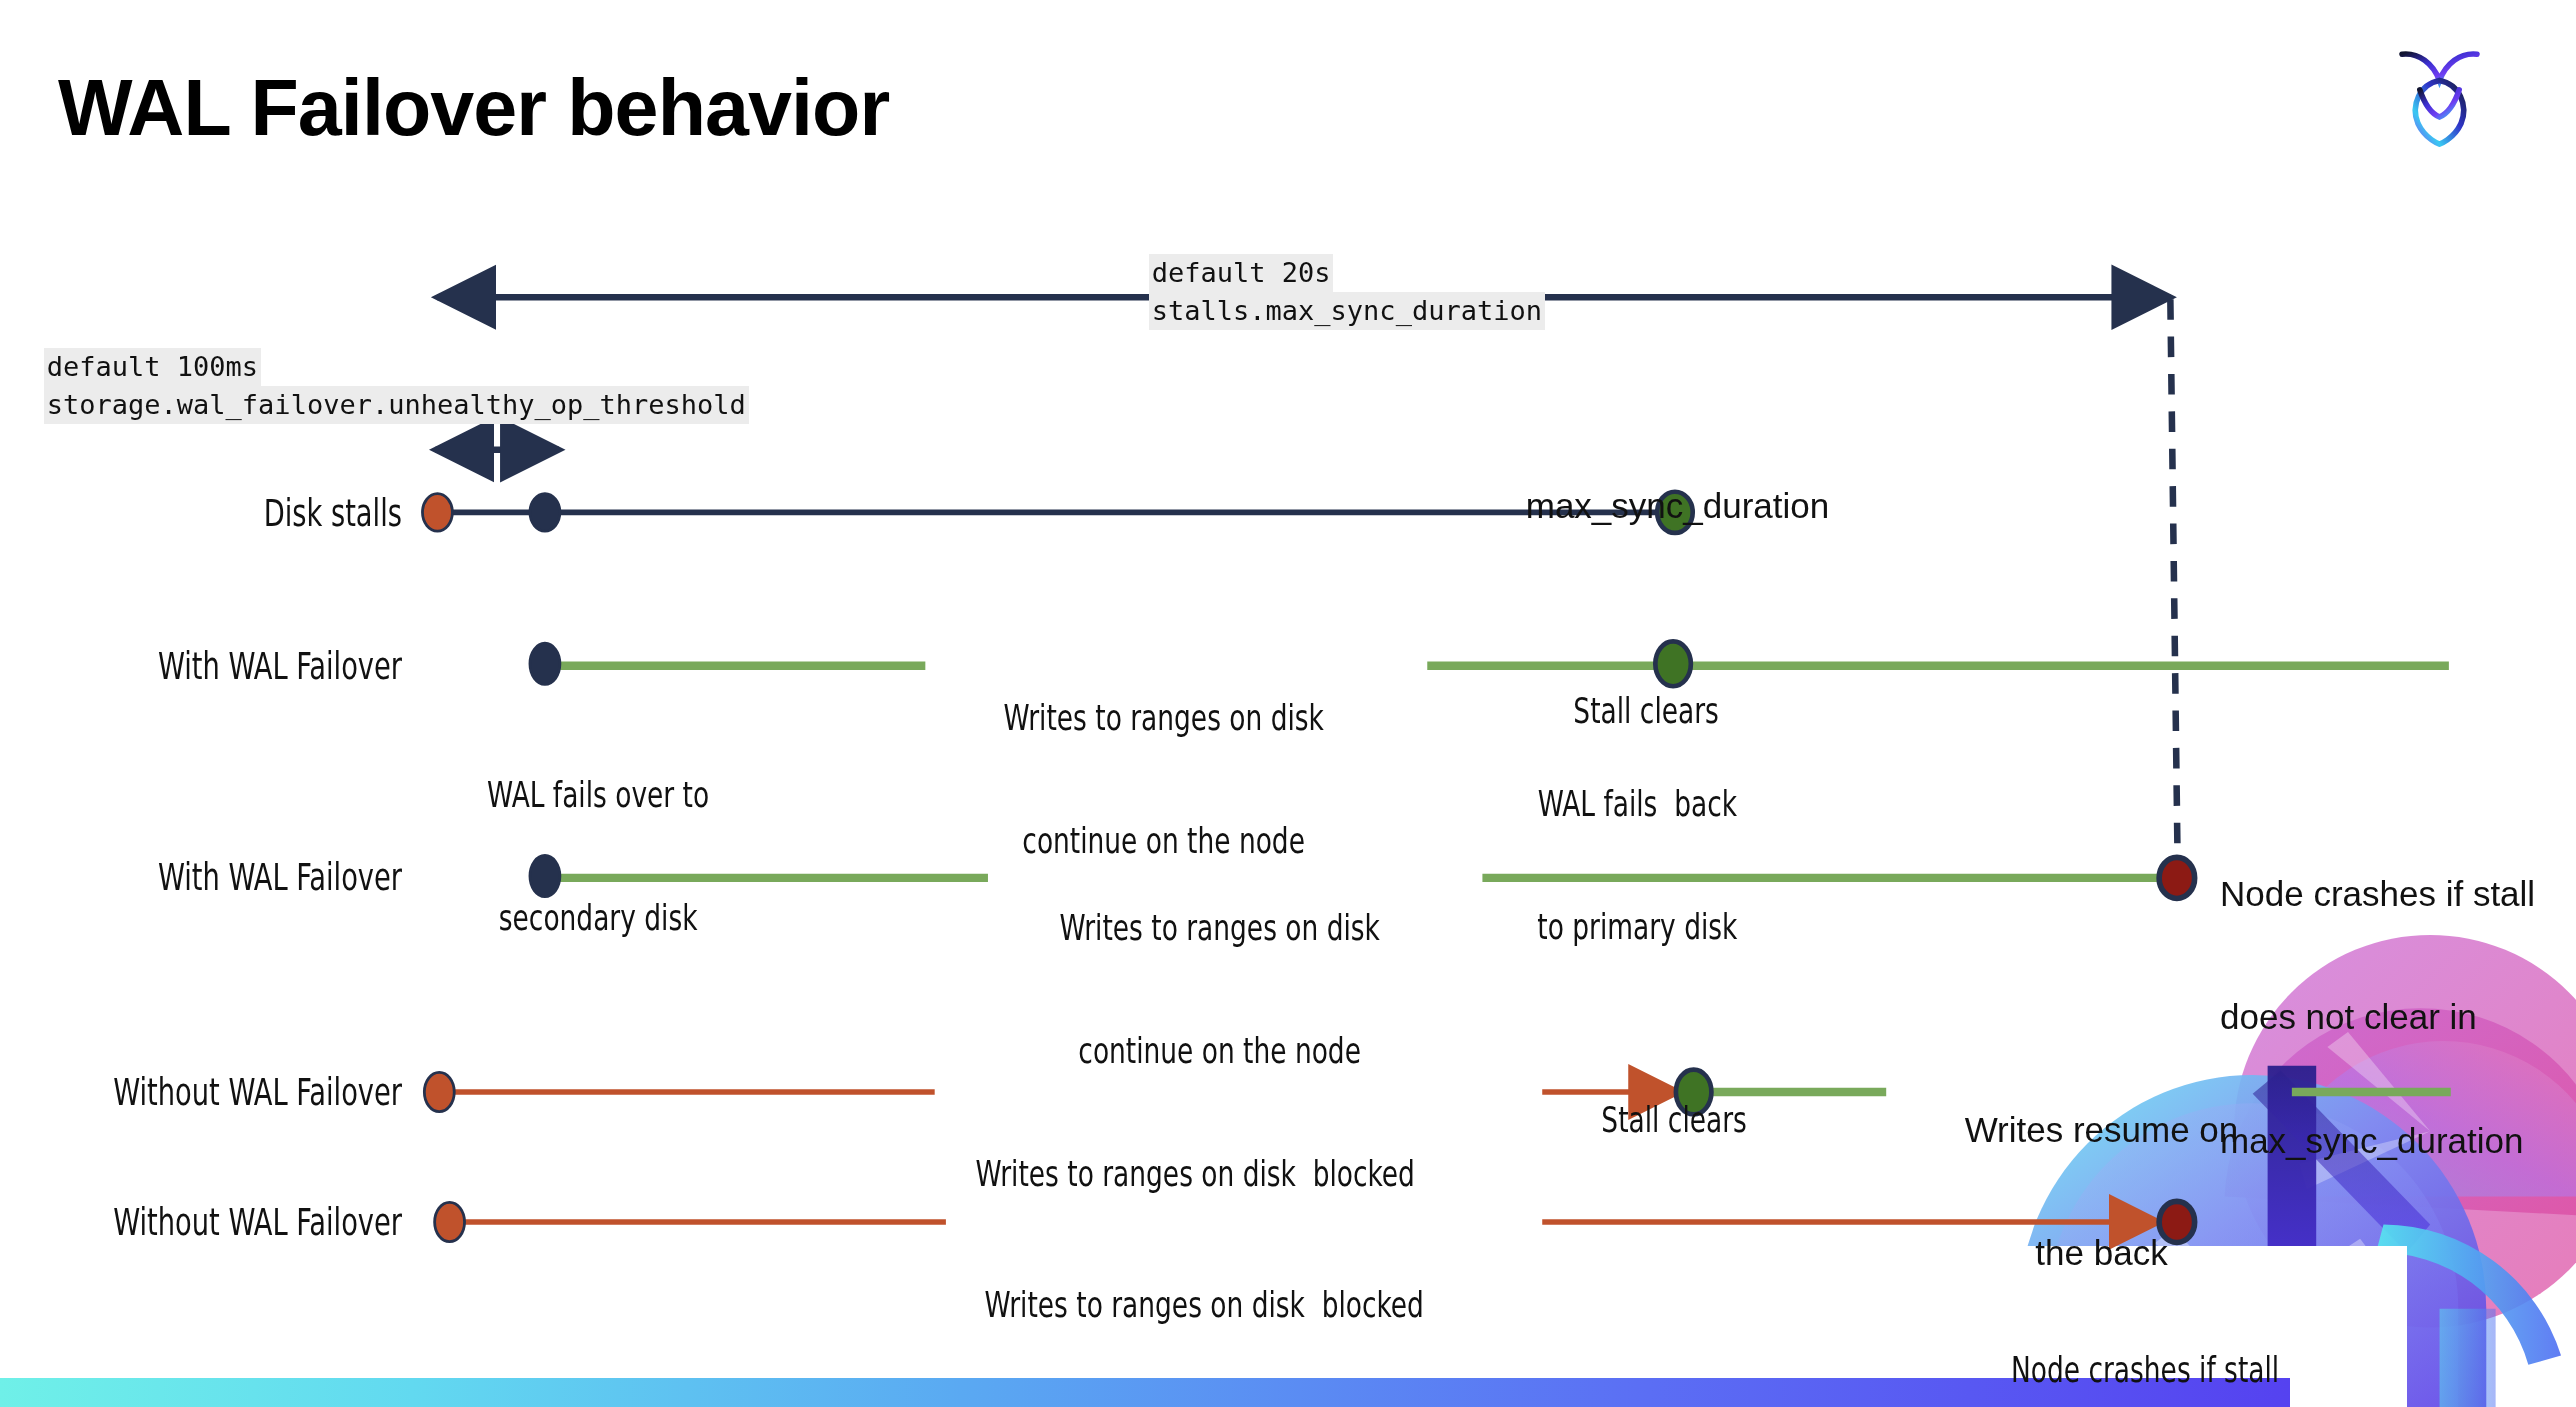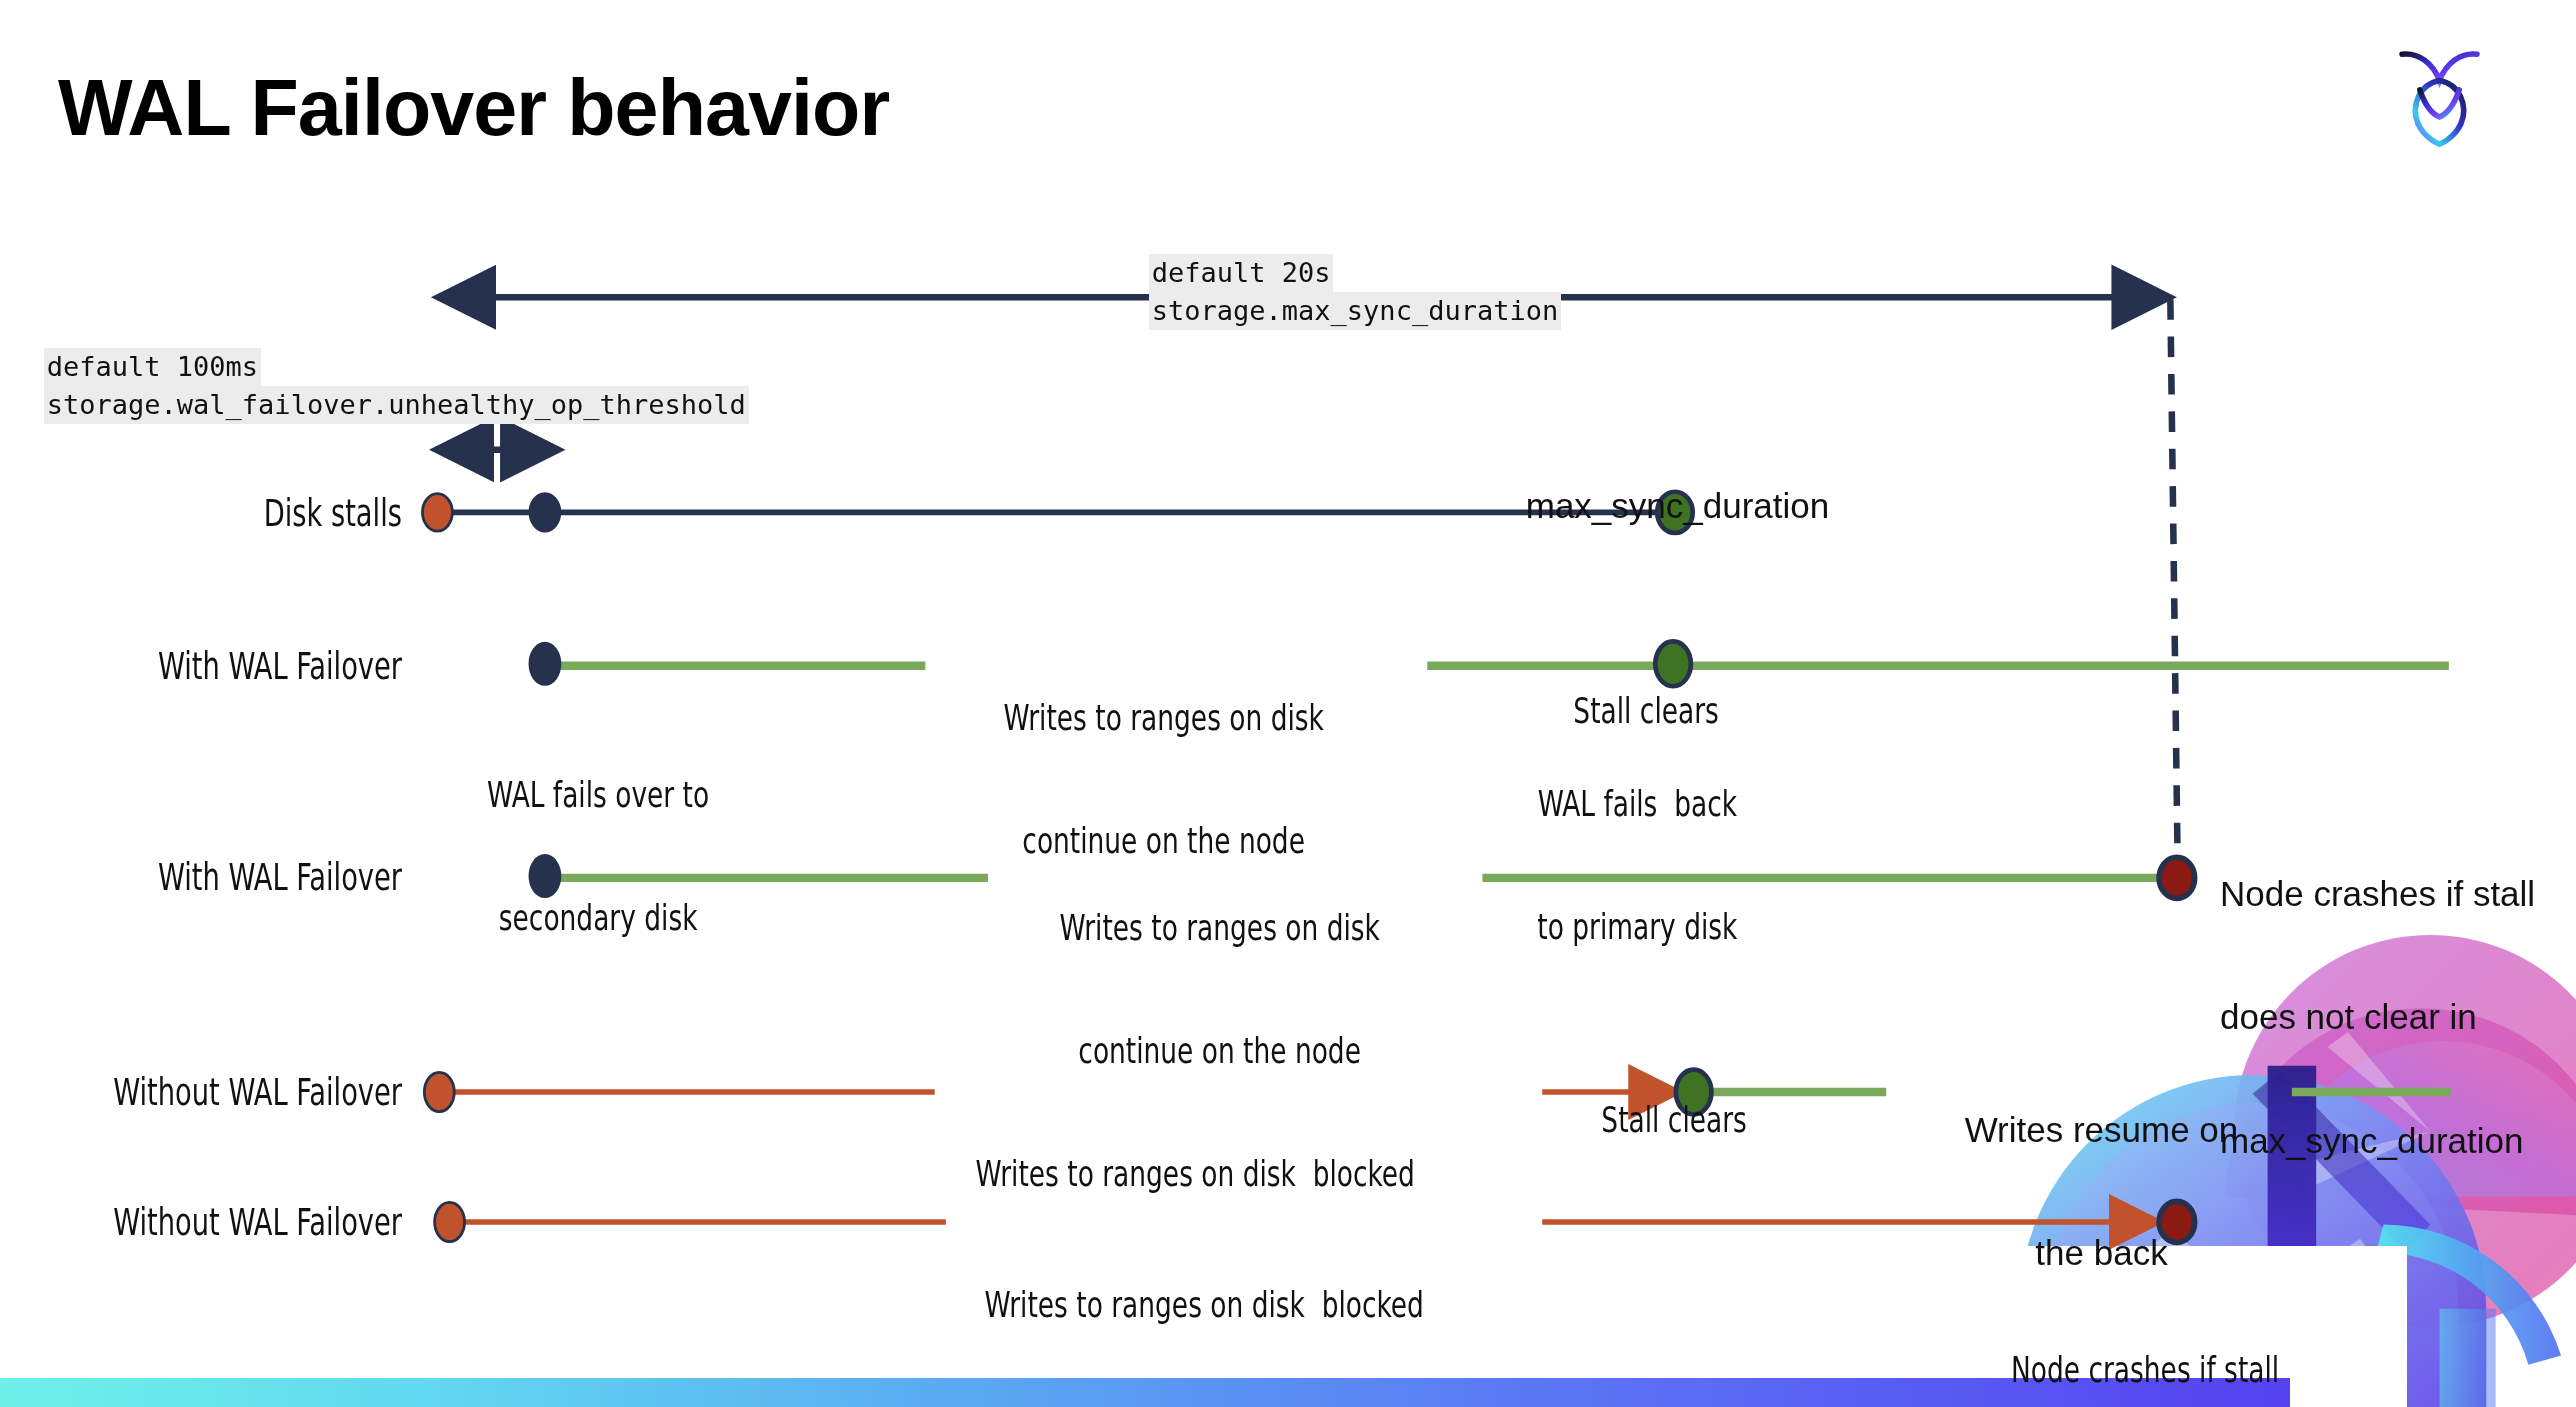--- a/index.html
+++ b/index.html
@@ -190,21 +190,21 @@
     <g>
       <line x1="481" y1="1307" x2="1012" y2="1307" stroke="#c0522c" stroke-width="6"></line>
       <line x1="1650" y1="1307" x2="2310" y2="1307" stroke="#c0522c" stroke-width="6" marker-end="url(#orangeArrowR)"></line>
       <ellipse cx="481" cy="1307" rx="16" ry="21" fill="#c0522c" stroke="#25314d" stroke-width="3"></ellipse>
       <ellipse cx="2329" cy="1307" rx="19" ry="22" fill="#8c1a14" stroke="#25314d" stroke-width="6"></ellipse>
     </g>
   </svg>
 
   <div class="monoblock" style="left:1142px;top:254px;">
     <span class="mono">default 20s</span>
-    <span class="mono">storage.max_sync_duration</span>
+    <span class="mono">stalls.max_sync_duration</span>
   </div>
 
   <div class="monoblock" style="left:37px;top:348px;">
     <span class="mono">default 100ms</span>
     <span class="mono">storage.wal_failover.unhealthy_op_threshold</span>
   </div>
 
   <div class="tx cond rowlabel" style="left:0px;top:492px;width:402px;text-align:right;">Disk stalls</div>
 
   <div class="tx cond rowlabel" style="left:0px;top:645px;width:402px;text-align:right;">With WAL Failover</div>

